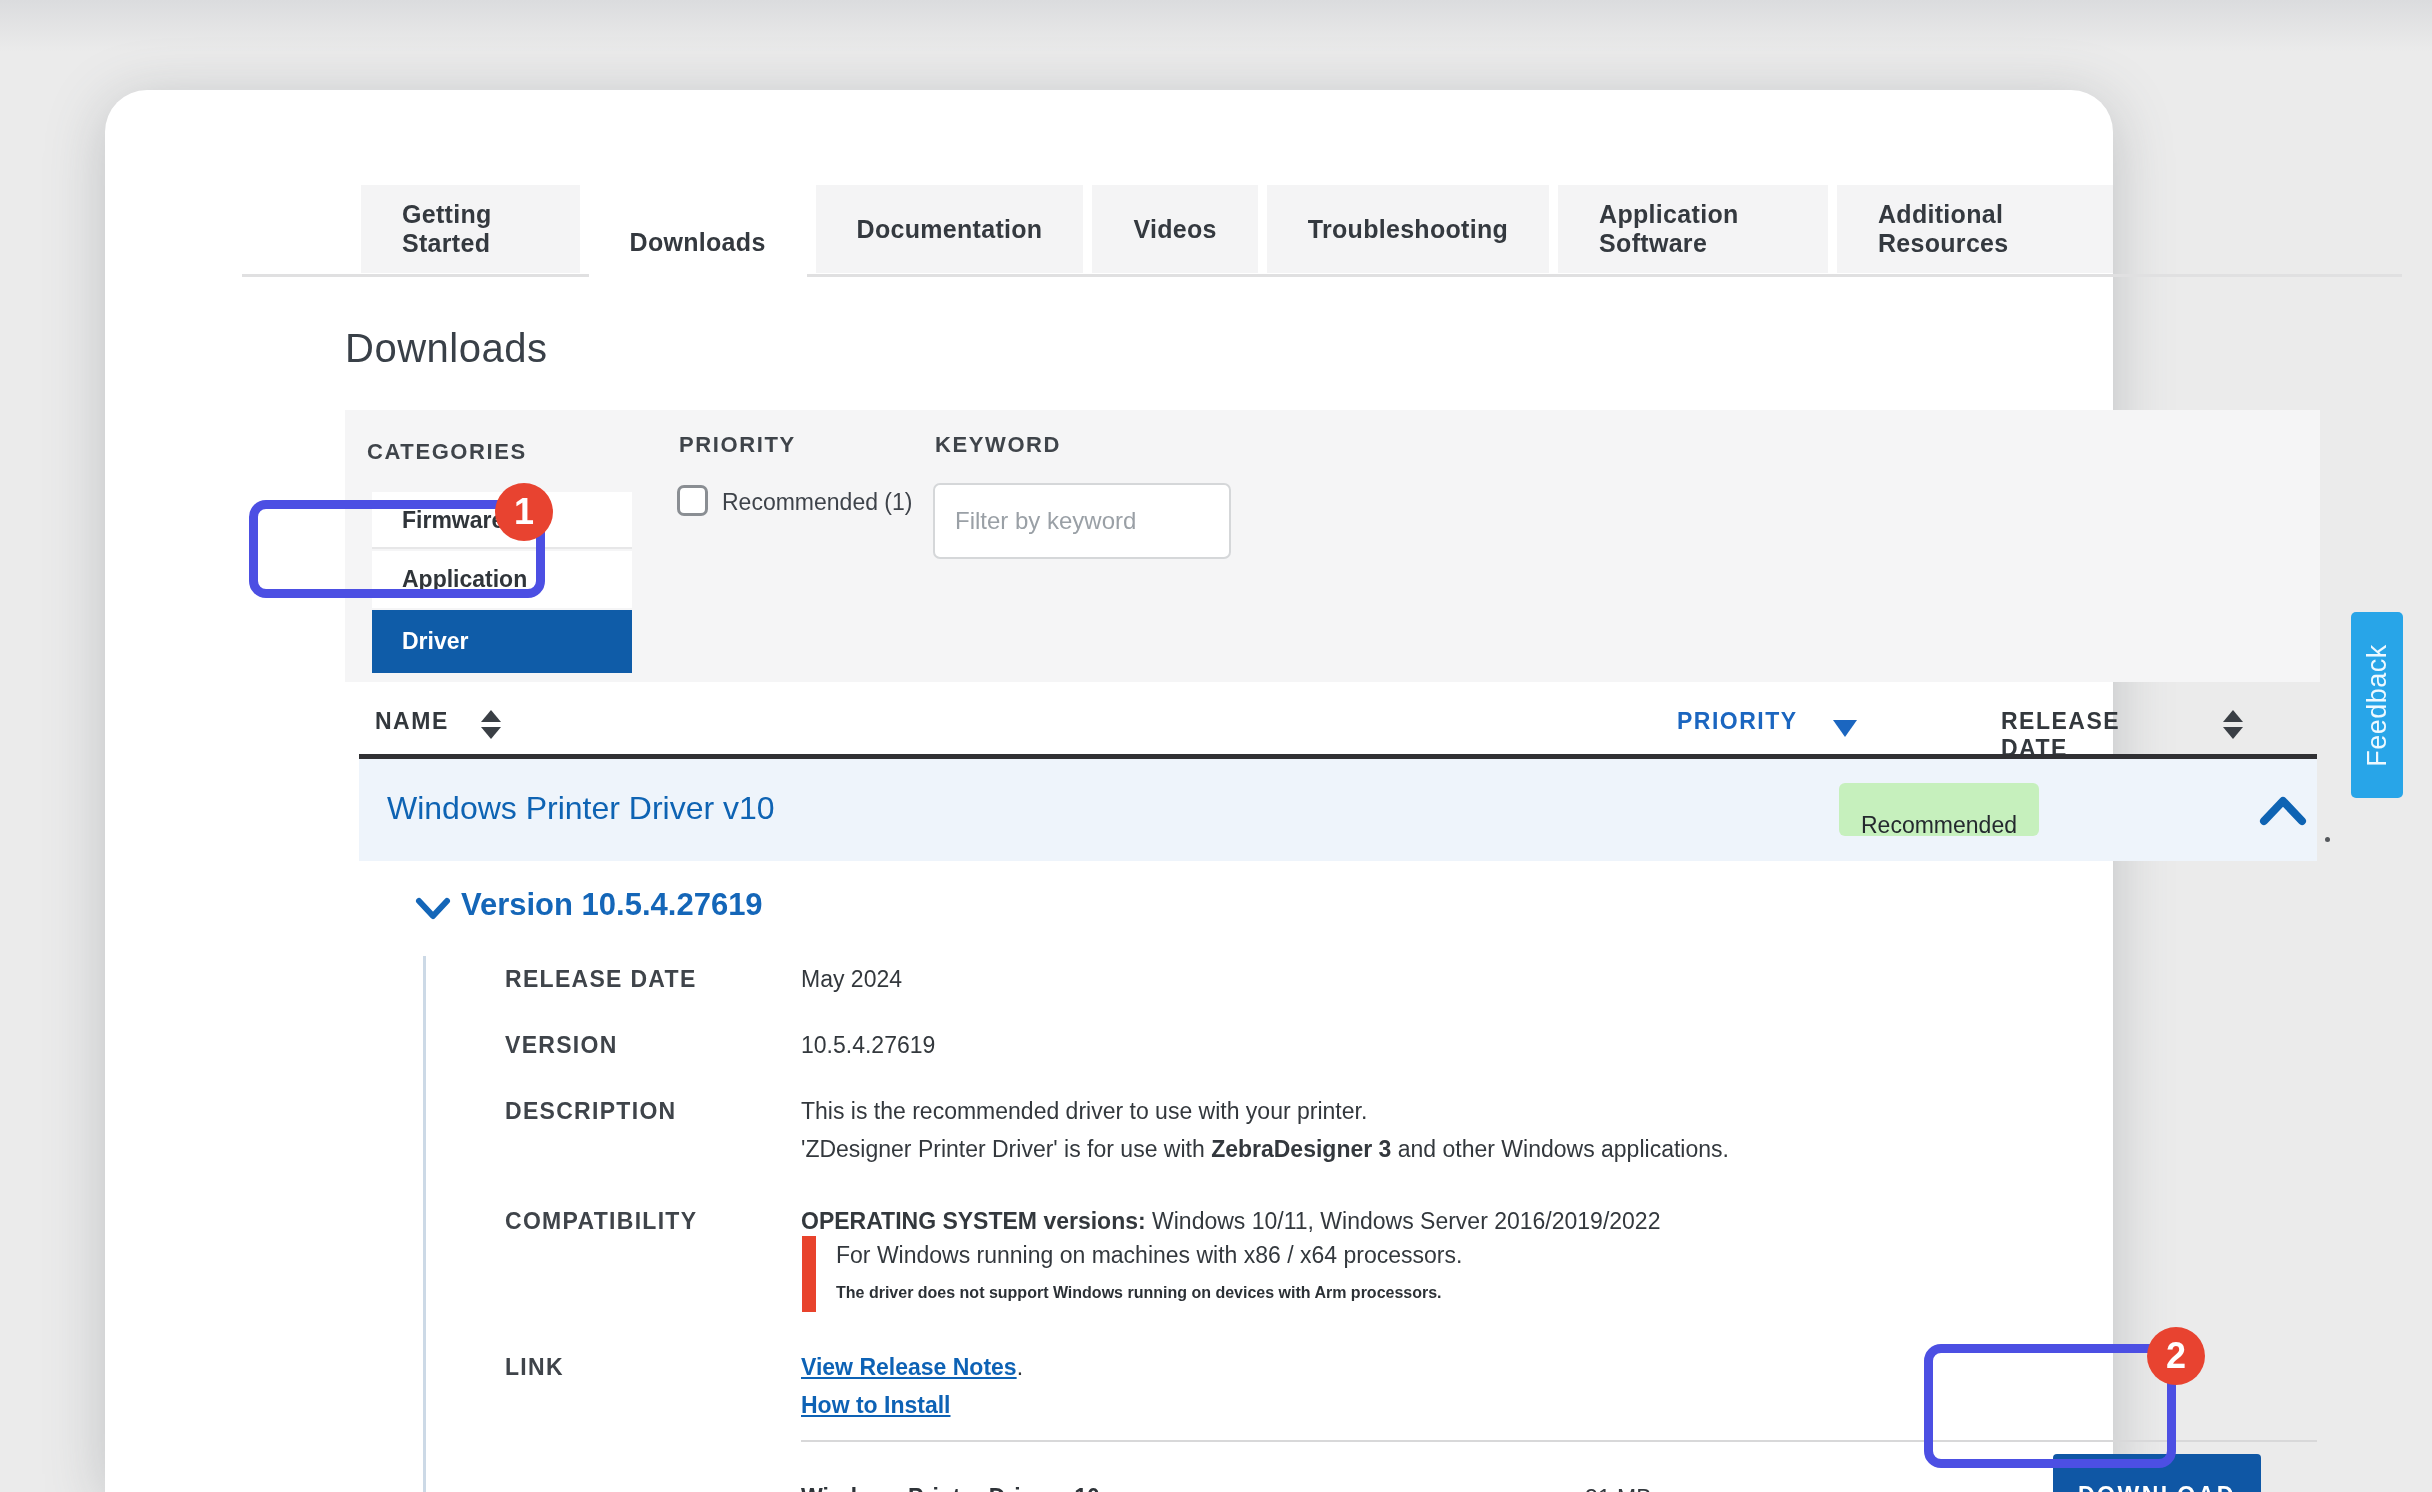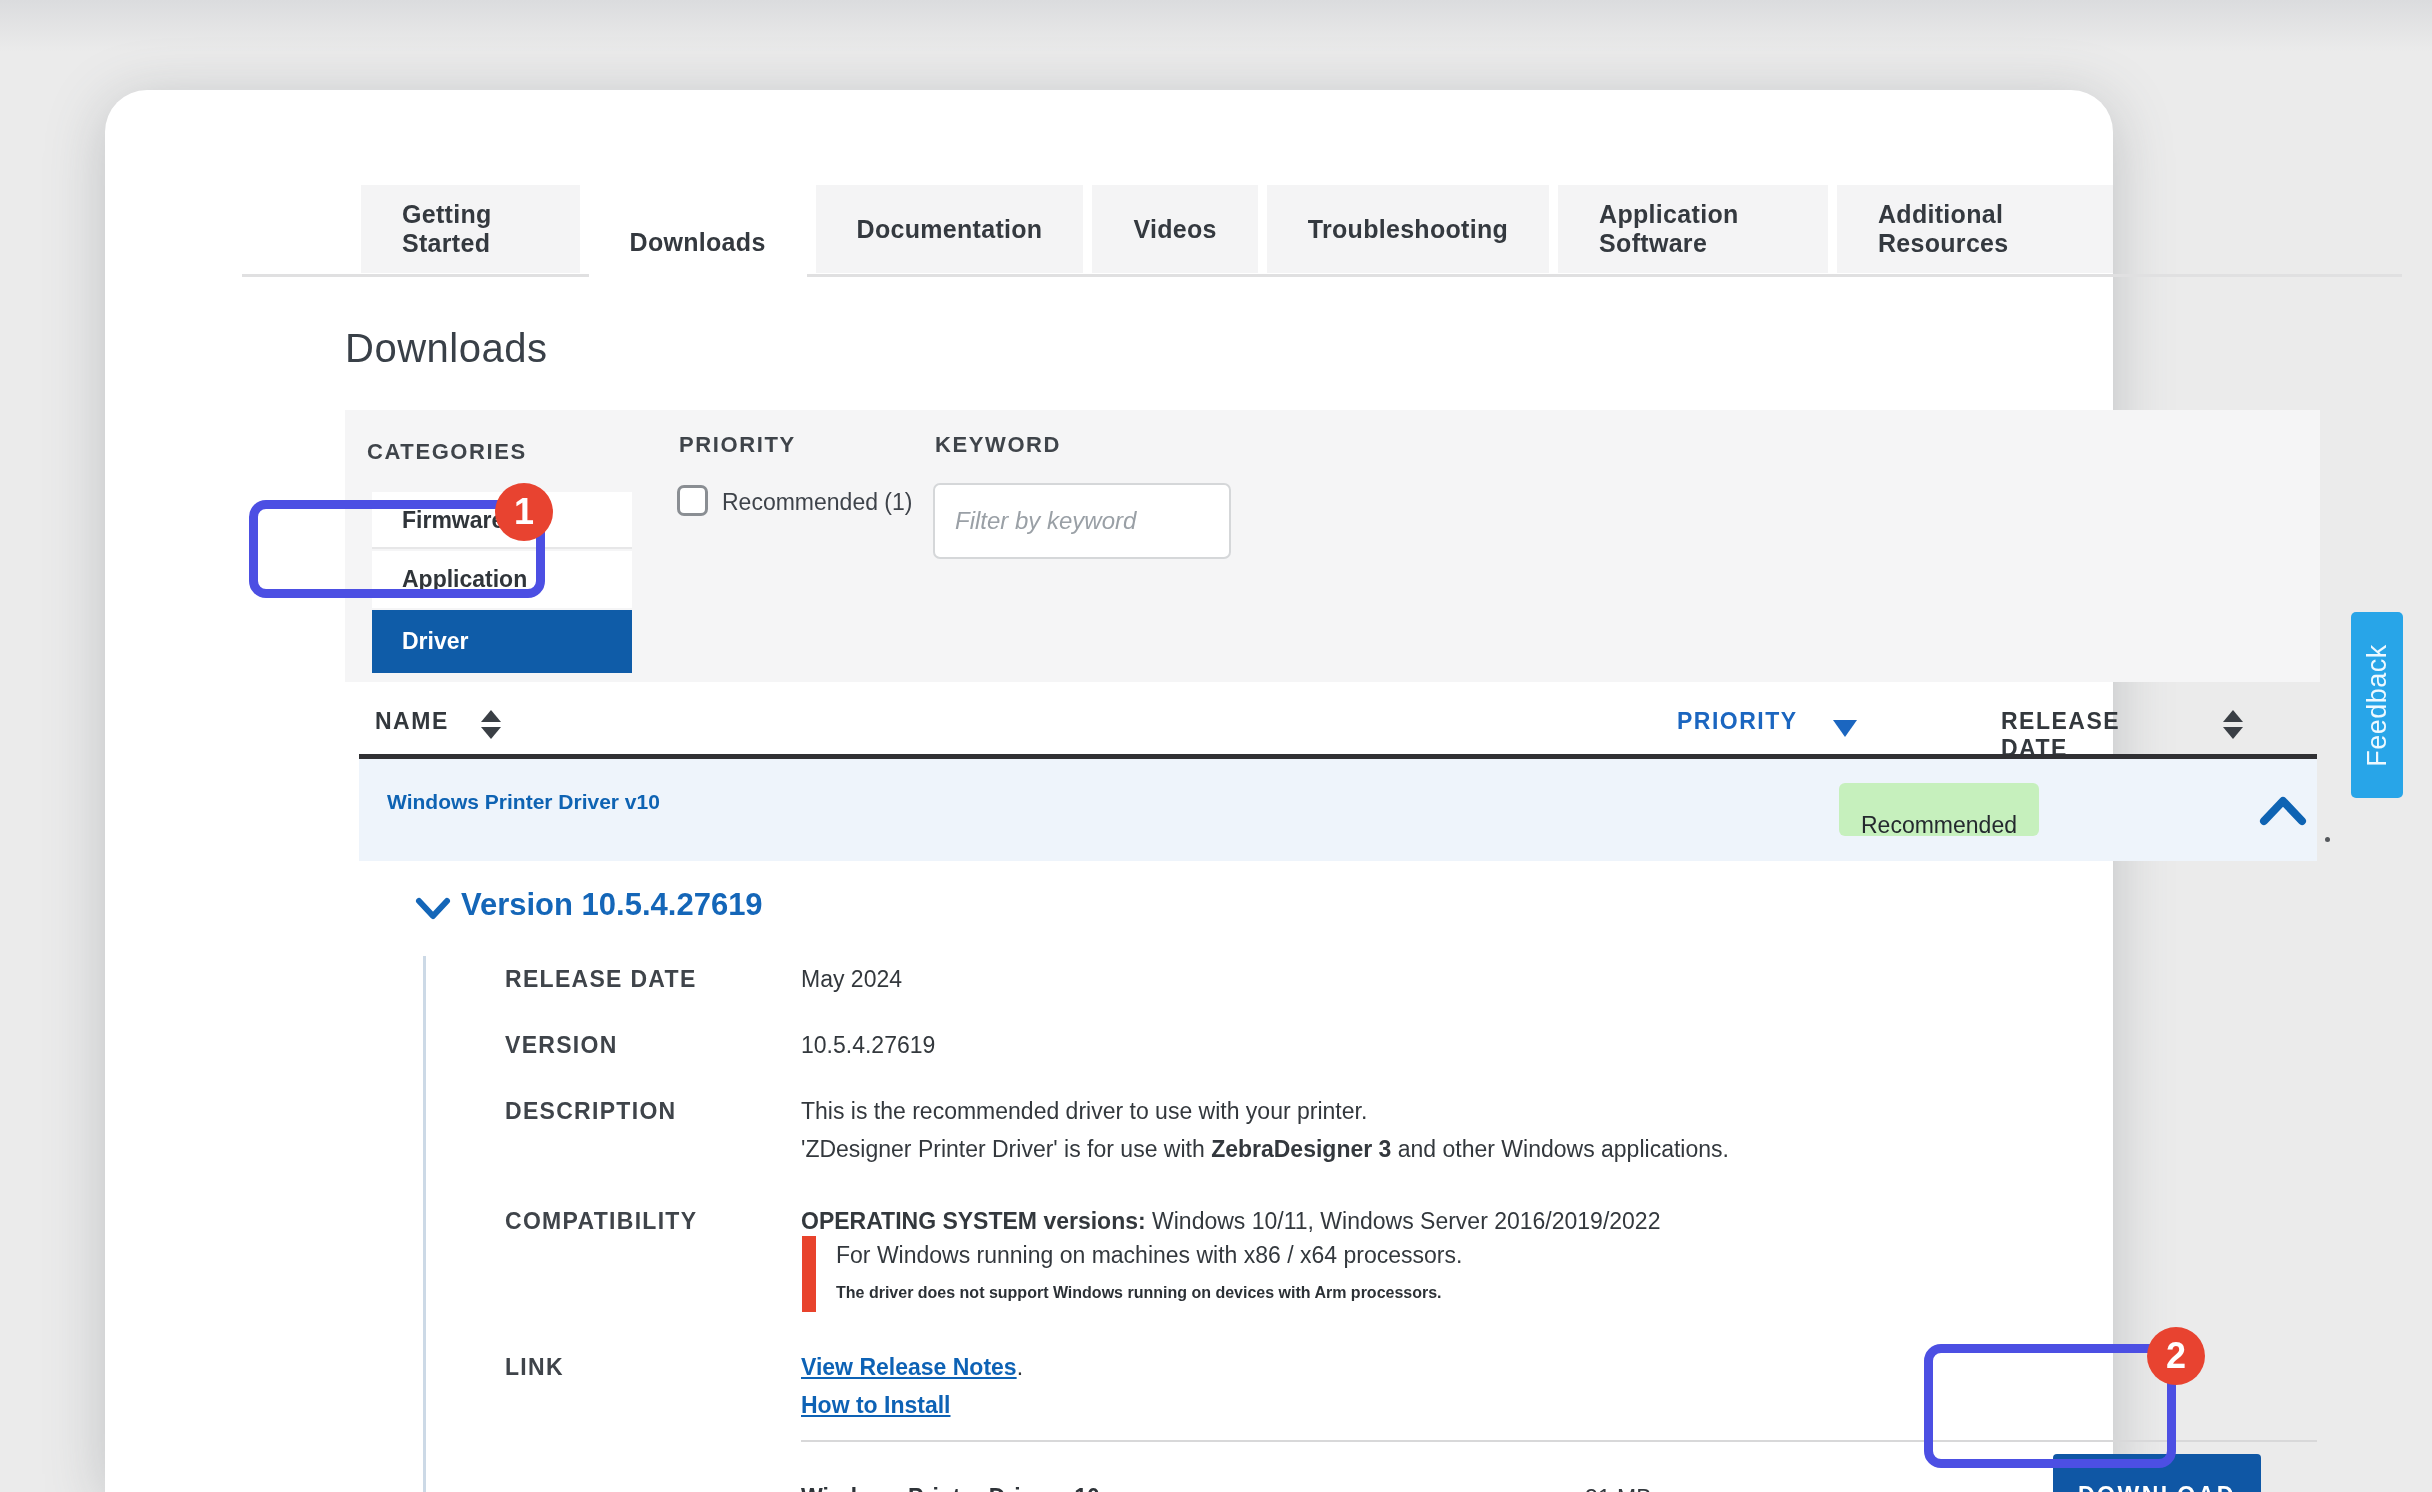--- a/index.html
+++ b/index.html
@@ -40,21 +40,21 @@
   .cat-firmware { top:0; height:57px; line-height:57px; border-bottom:2px solid #e7e7e8; }
   .cat-application { top:59px; height:57px; line-height:57px; }
   .cat-driver { top:118px; height:63px; line-height:63px; background:#0f5ca8; color:#ffffff; }
 
   .checkbox { position:absolute; left:572px; top:395px; width:31px; height:31px; background:#ffffff;
     border:3px solid #8a8e93; border-radius:7px; cursor:pointer; }
   .checkbox-label { position:absolute; left:617px; top:399px; font-size:23px; color:#3e434a; }
 
   .kw-input { position:absolute; left:828px; top:393px; width:298px; height:76px; background:#ffffff;
     border:2px solid #d5d7d9; border-radius:7px; font-size:24px; color:#ef4444; padding:0 20px;
-    font-family:"Liberation Sans", sans-serif; outline:none;font-style:italic; }
+    font-family:"Liberation Sans", sans-serif; outline:none; }
   .kw-input::placeholder { color:#9aa0a6; }
 
   
   .th { position:absolute; font-weight:bold; font-size:23px; letter-spacing:1.5px; color:#33383d; cursor:pointer; }
   .th-name { left:270px; top:618px; }
   .th-priority { left:1572px; top:618px; color:#1b66c0; }
   .th-release { left:1896px; top:618px; }
 
   .sort-stack { position:absolute; display:flex; flex-direction:column; gap:5px; cursor:pointer; }
   .sort-name { left:376px; top:620px; }
@@ -64,21 +64,21 @@
   .tri-dn { width:0; height:0; border-left:10px solid transparent; border-right:10px solid transparent;
     border-top:12px solid #3a3f45; }
   .tri-priority { position:absolute; left:1728px; top:630px; width:0; height:0;
     border-left:12px solid transparent; border-right:12px solid transparent;
     border-top:17px solid #1b66c0; cursor:pointer; }
 
   .dark-divider { position:absolute; left:254px; top:664px; width:1958px; height:5px; background:#303033; }
 
   
   .result-row { position:absolute; left:254px; top:669px; width:1958px; height:102px; background:#eef4fb; }
-  .row-title { position:absolute; left:282px; top:700px; font-weight:bold; font-size:21px; color:#0e63b3; cursor:pointer;text-align:center; }
+  .row-title { position:absolute; left:282px; top:700px; font-weight:normal; font-size:32px; color:#0e63b3; cursor:pointer;text-align:center; }
   .badge-recommended { position:absolute; left:1734px; top:693px; height:53px; line-height:53px;
     padding:16px 22px; background:#c6f0bd; border-radius:6px; font-size:23px; color:#24292e; }
   .row-chevron { position:absolute; left:2152px; top:700px; cursor:pointer; }
   .artifact-dot { position:absolute; left:2220px; top:747px; width:5px; height:5px; border-radius:50%; background:#55585c; }
 
   
   .version-head { position:absolute; left:356px; top:797px; font-weight:bold; font-size:31px; color:#1466b8; cursor:pointer; }
   .version-chevron { position:absolute; left:310px; top:806px; cursor:pointer; }
   .vrule { position:absolute; left:318px; top:866px; width:3px; height:612px; background:#ccd9e6; }
 

